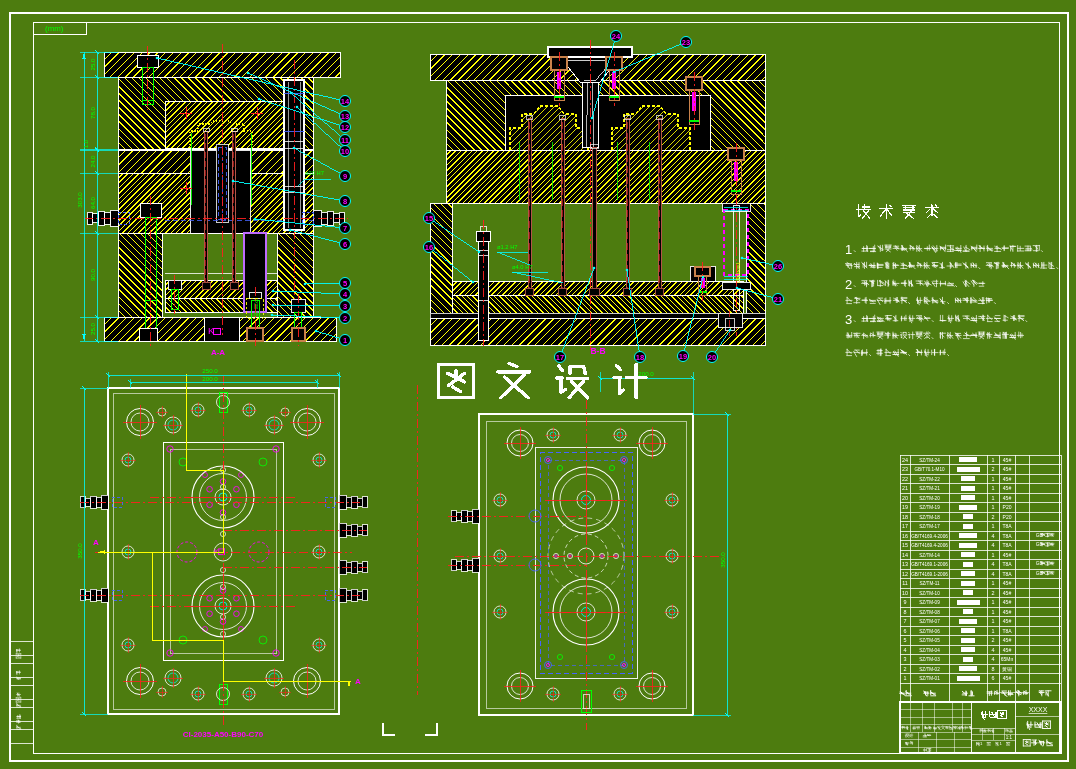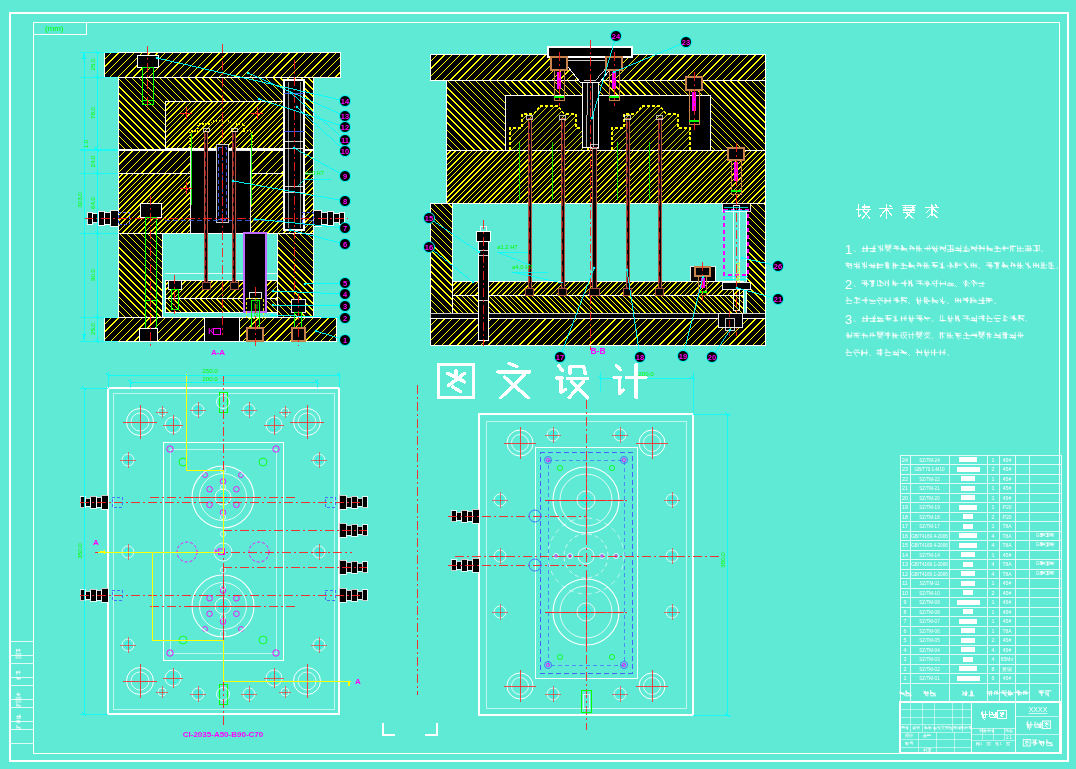--- a/index.html
+++ b/index.html
@@ -1,16 +1,16 @@
 <!DOCTYPE html>
 <html><head>
 <meta charset="utf-8">
 <style>
   html,body { margin:0; padding:0; background:#000; }
-  #stage { position:relative; width:1076px; height:769px; background:#5eead4; overflow:hidden;
+  #stage { position:relative; width:1076px; height:769px; background:#4d7c0f; overflow:hidden;
            font-family:"Liberation Sans", sans-serif; }
   svg text { font-family:"Liberation Sans","DejaVu Sans",sans-serif; }
   svg line, svg rect, svg path, svg polyline, svg polygon { shape-rendering: crispEdges; }
   svg circle { shape-rendering: auto; }
 </style>
 </head>
 <body>
 
 <div id="stage">
 <svg width="1076" height="769" viewBox="0 0 1076 769">

